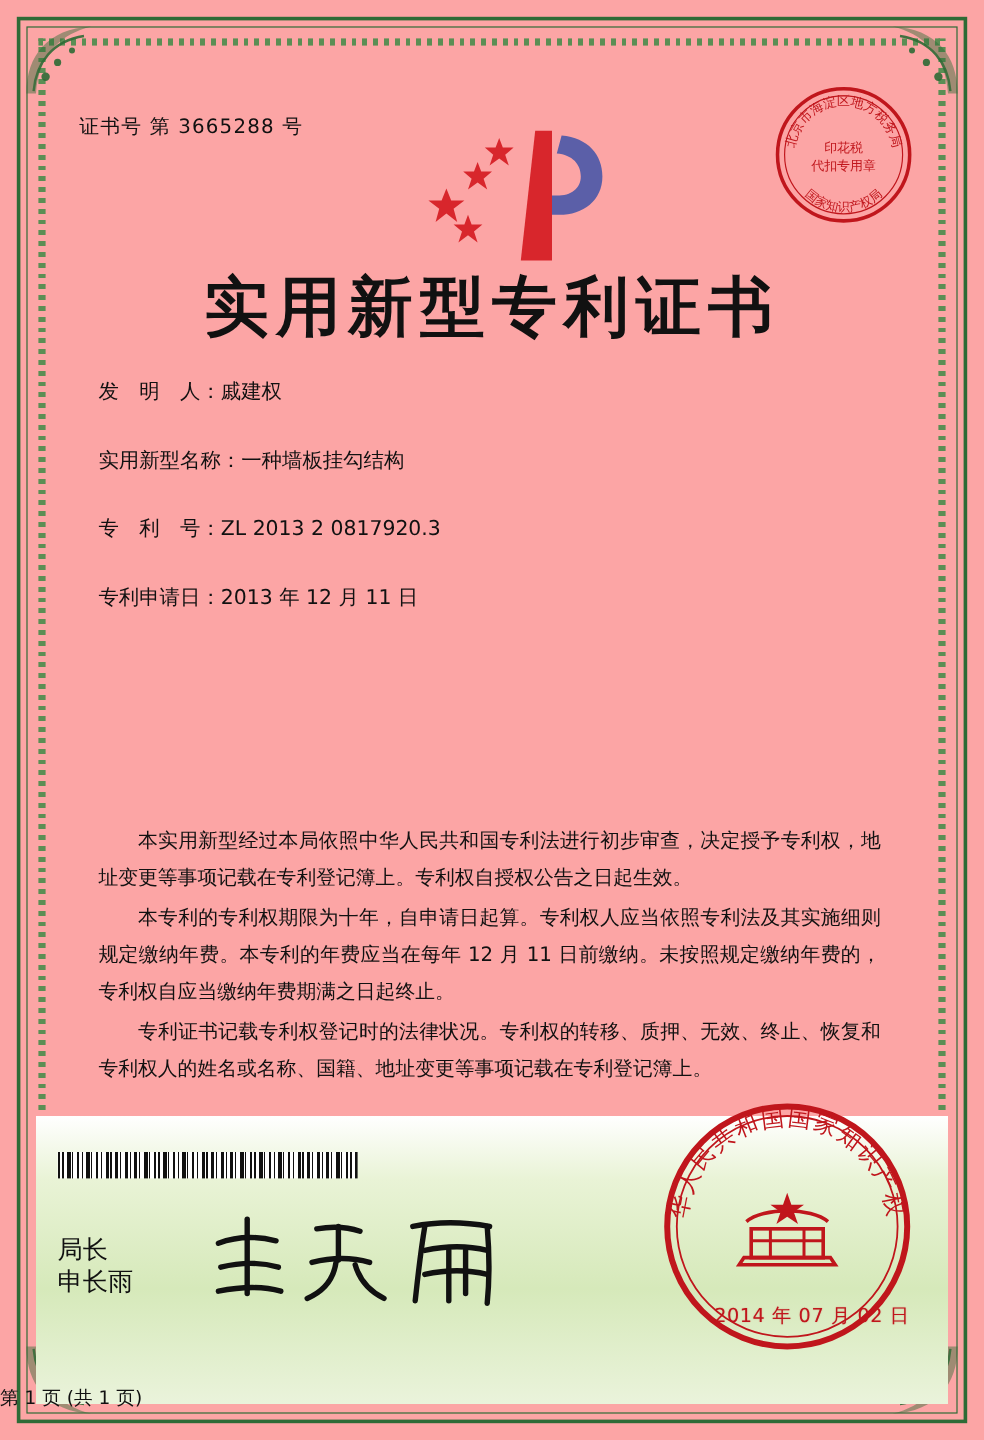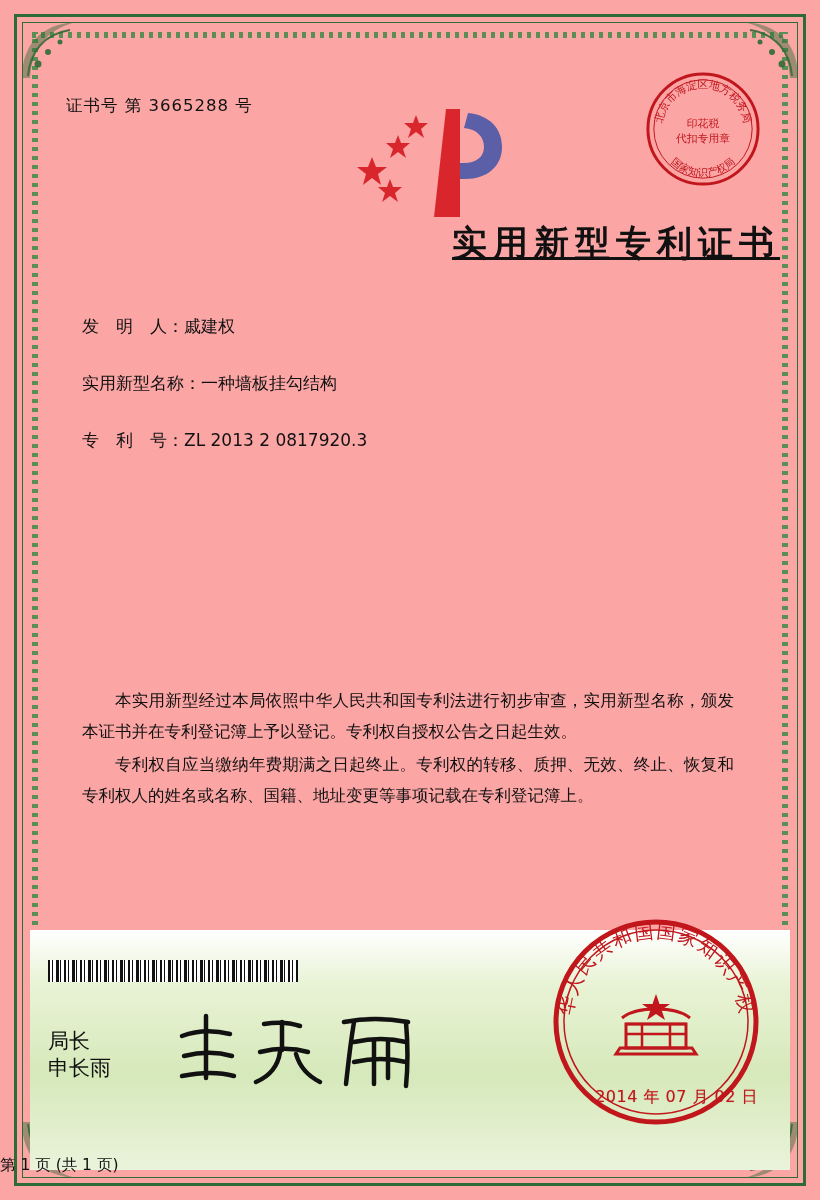--- a/index.html
+++ b/index.html
@@ -87,27 +87,26 @@
   .seal-top {
     position: absolute;
     right: 18px; top: 30px;
     width: 118px; height: 118px;
   }
 
   .main-title {
     position: absolute;
     left: 0; right: 0;
     top: 180px;
-    text-align: right;
+    text-align: center;
     font-family: "DejaVu Sans", sans-serif;
-    font-size: 35px;
+    font-size: 54px;
     font-weight: bold;
     letter-spacing: 6px;
     color: #111;
-    text-decoration: underline;
   }
 
   
   .fields {
     position: absolute;
     left: 42px;
     top: 275px;
     right: 40px;
   }
   .field {
@@ -275,25 +274,29 @@
     <div class="fields">
       <div class="field">
         <span class="lbl">发　明　人：</span><span class="val">戚建权</span>
       </div>
       <div class="field">
         <span class="lbl">实用新型名称：</span><span class="val">一种墙板挂勾结构</span>
       </div>
       <div class="field">
         <span class="lbl">专　利　号：</span><span class="val">ZL 2013 2 0817920.3</span>
       </div>
+      <div class="field">
+        <span class="lbl">专利申请日：</span><span class="val">2013 年 12 月 11 日</span>
+      </div>
     </div>
 
     <div class="body-text">
-      <p>本实用新型经过本局依照中华人民共和国专利法进行初步审查，实用新型名称，颁发本证书并在专利登记簿上予以登记。专利权自授权公告之日起生效。</p>
-      <p>专利权自应当缴纳年费期满之日起终止。专利权的转移、质押、无效、终止、恢复和专利权人的姓名或名称、国籍、地址变更等事项记载在专利登记簿上。</p>
+      <p>本实用新型经过本局依照中华人民共和国专利法进行初步审查，决定授予专利权，地址变更等事项记载在专利登记簿上。专利权自授权公告之日起生效。</p>
+      <p>本专利的专利权期限为十年，自申请日起算。专利权人应当依照专利法及其实施细则规定缴纳年费。本专利的年费应当在每年 12 月 11 日前缴纳。未按照规定缴纳年费的，专利权自应当缴纳年费期满之日起终止。</p>
+      <p>专利证书记载专利权登记时的法律状况。专利权的转移、质押、无效、终止、恢复和专利权人的姓名或名称、国籍、地址变更等事项记载在专利登记簿上。</p>
     </div>
   </div>
 
   <div class="footer-area"></div>
 
   <div class="barcode"></div>
 
   <div class="director-block">
     <div>局长</div>
     <div>申长雨</div>

